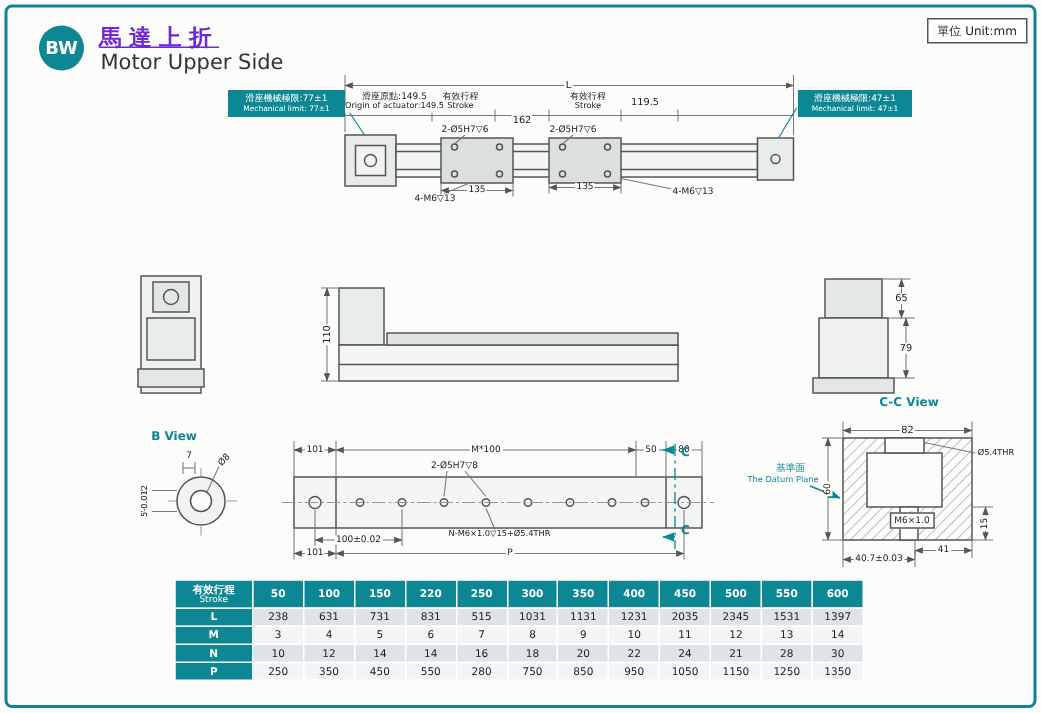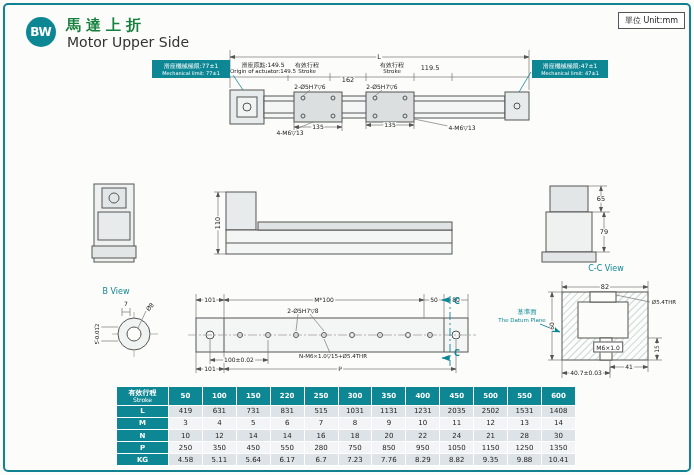--- a/index.html
+++ b/index.html
@@ -5,33 +5,33 @@
   * { box-sizing: border-box; margin: 0; padding: 0; }
   html, body { width: 694px; height: 475px; }
   body { font-family: "DejaVu Sans", "Liberation Sans", sans-serif; background: #ffffff; }
   .sheet { position: relative; width: 694px; height: 475px; background: #fcfcfa; overflow: hidden; }
   .frame { position: absolute; inset: 3px; border: 2px solid #128293; border-radius: 5px; }
   .art { position: absolute; left: 0; top: 0; }
   .badge { position: absolute; left: 26px; top: 17px; width: 30px; height: 30px; border-radius: 50%;
            background: #0e8795; color: #fff; font-weight: bold; font-size: 12px;
            display: flex; align-items: center; justify-content: center; }
   .title-zh { position: absolute; left: 66px; top: 16px; font-size: 15px; font-weight: bold;
-              letter-spacing: 5px; color: #15803d; }
+              letter-spacing: 5px; color: #6d28d9; text-decoration: underline; }
   .title-en { position: absolute; left: 67px; top: 34px; font-size: 14px; color: #333; }
   .unit-box { position: absolute; right: 9px; top: 12px; border: 1px solid #555; background: #fff;
               font-size: 8px; color: #222; padding: 2px 6px; }
   .d { position: absolute; transform: translate(-50%,-50%); font-size: 6.5px; line-height: 1;
        color: #1a1a1a; background: #fcfcfa; padding: 0 1px; white-space: nowrap; }
   .rot { transform: translate(-50%,-50%) rotate(-90deg); }
   .r45 { transform: translate(-50%,-50%) rotate(-48deg); }
   .s5 { font-size: 5.5px; }
   .teal { color: #0e8795; background: transparent; }
   .bold { font-weight: bold; }
   .view-label { position: absolute; transform: translate(-50%,-50%); color: #0e8795;
-                font-size: 8px; font-weight: normal; white-space: nowrap; background: transparent; }
+                font-size: 8px; font-weight: bold; white-space: nowrap; background: transparent; }
   .limit-box { position: absolute; background: #0e8795; color: #fff; text-align: center; padding: 2px 1px; }
   .limit-box .lz { font-size: 6px; line-height: 1.35; white-space: nowrap; }
   .limit-box .le { font-size: 5px; line-height: 1.2; white-space: nowrap; }
   .tagbox { position: absolute; transform: translate(-50%,-50%); border: 1px solid #555;
             background: #fff; font-size: 6px; padding: 1px 2px; white-space: nowrap; color: #1a1a1a; }
   .stroke-table { position: absolute; left: 116px; top: 386px; width: 460px;
                   border-collapse: collapse; table-layout: fixed; font-size: 7px; }
   .stroke-table th, .stroke-table td { border: 1px solid #fff; text-align: center; padding: 1.5px 0; line-height: 1.15; }
   .stroke-table thead th, .stroke-table tbody th { background: #0e8795; color: #fff; font-weight: bold; }
   .stroke-table thead th:first-child { width: 52px; }
@@ -301,32 +301,32 @@
           <th>400</th>
           <th>450</th>
           <th>500</th>
           <th>550</th>
           <th>600</th>
         </tr>
     </thead>
     <tbody>
         <tr>
           <th>L</th>
-          <td>419</td>
+          <td>238</td>
           <td>631</td>
           <td>731</td>
           <td>831</td>
           <td>515</td>
           <td>1031</td>
           <td>1131</td>
           <td>1231</td>
           <td>2035</td>
-          <td>2502</td>
+          <td>2345</td>
           <td>1531</td>
-          <td>1408</td>
+          <td>1397</td>
         </tr>
         <tr>
           <th>M</th>
           <td>3</td>
           <td>4</td>
           <td>5</td>
           <td>6</td>
           <td>7</td>
           <td>8</td>
           <td>9</td>
@@ -359,30 +359,15 @@
           <td>550</td>
           <td>280</td>
           <td>750</td>
           <td>850</td>
           <td>950</td>
           <td>1050</td>
           <td>1150</td>
           <td>1250</td>
           <td>1350</td>
         </tr>
-        <tr>
-          <th>KG</th>
-          <td>4.58</td>
-          <td>5.11</td>
-          <td>5.64</td>
-          <td>6.17</td>
-          <td>6.7</td>
-          <td>7.23</td>
-          <td>7.76</td>
-          <td>8.29</td>
-          <td>8.82</td>
-          <td>9.35</td>
-          <td>9.88</td>
-          <td>10.41</td>
-        </tr>
       </tbody>
   </table>
 </div>
 
 </body></html>

